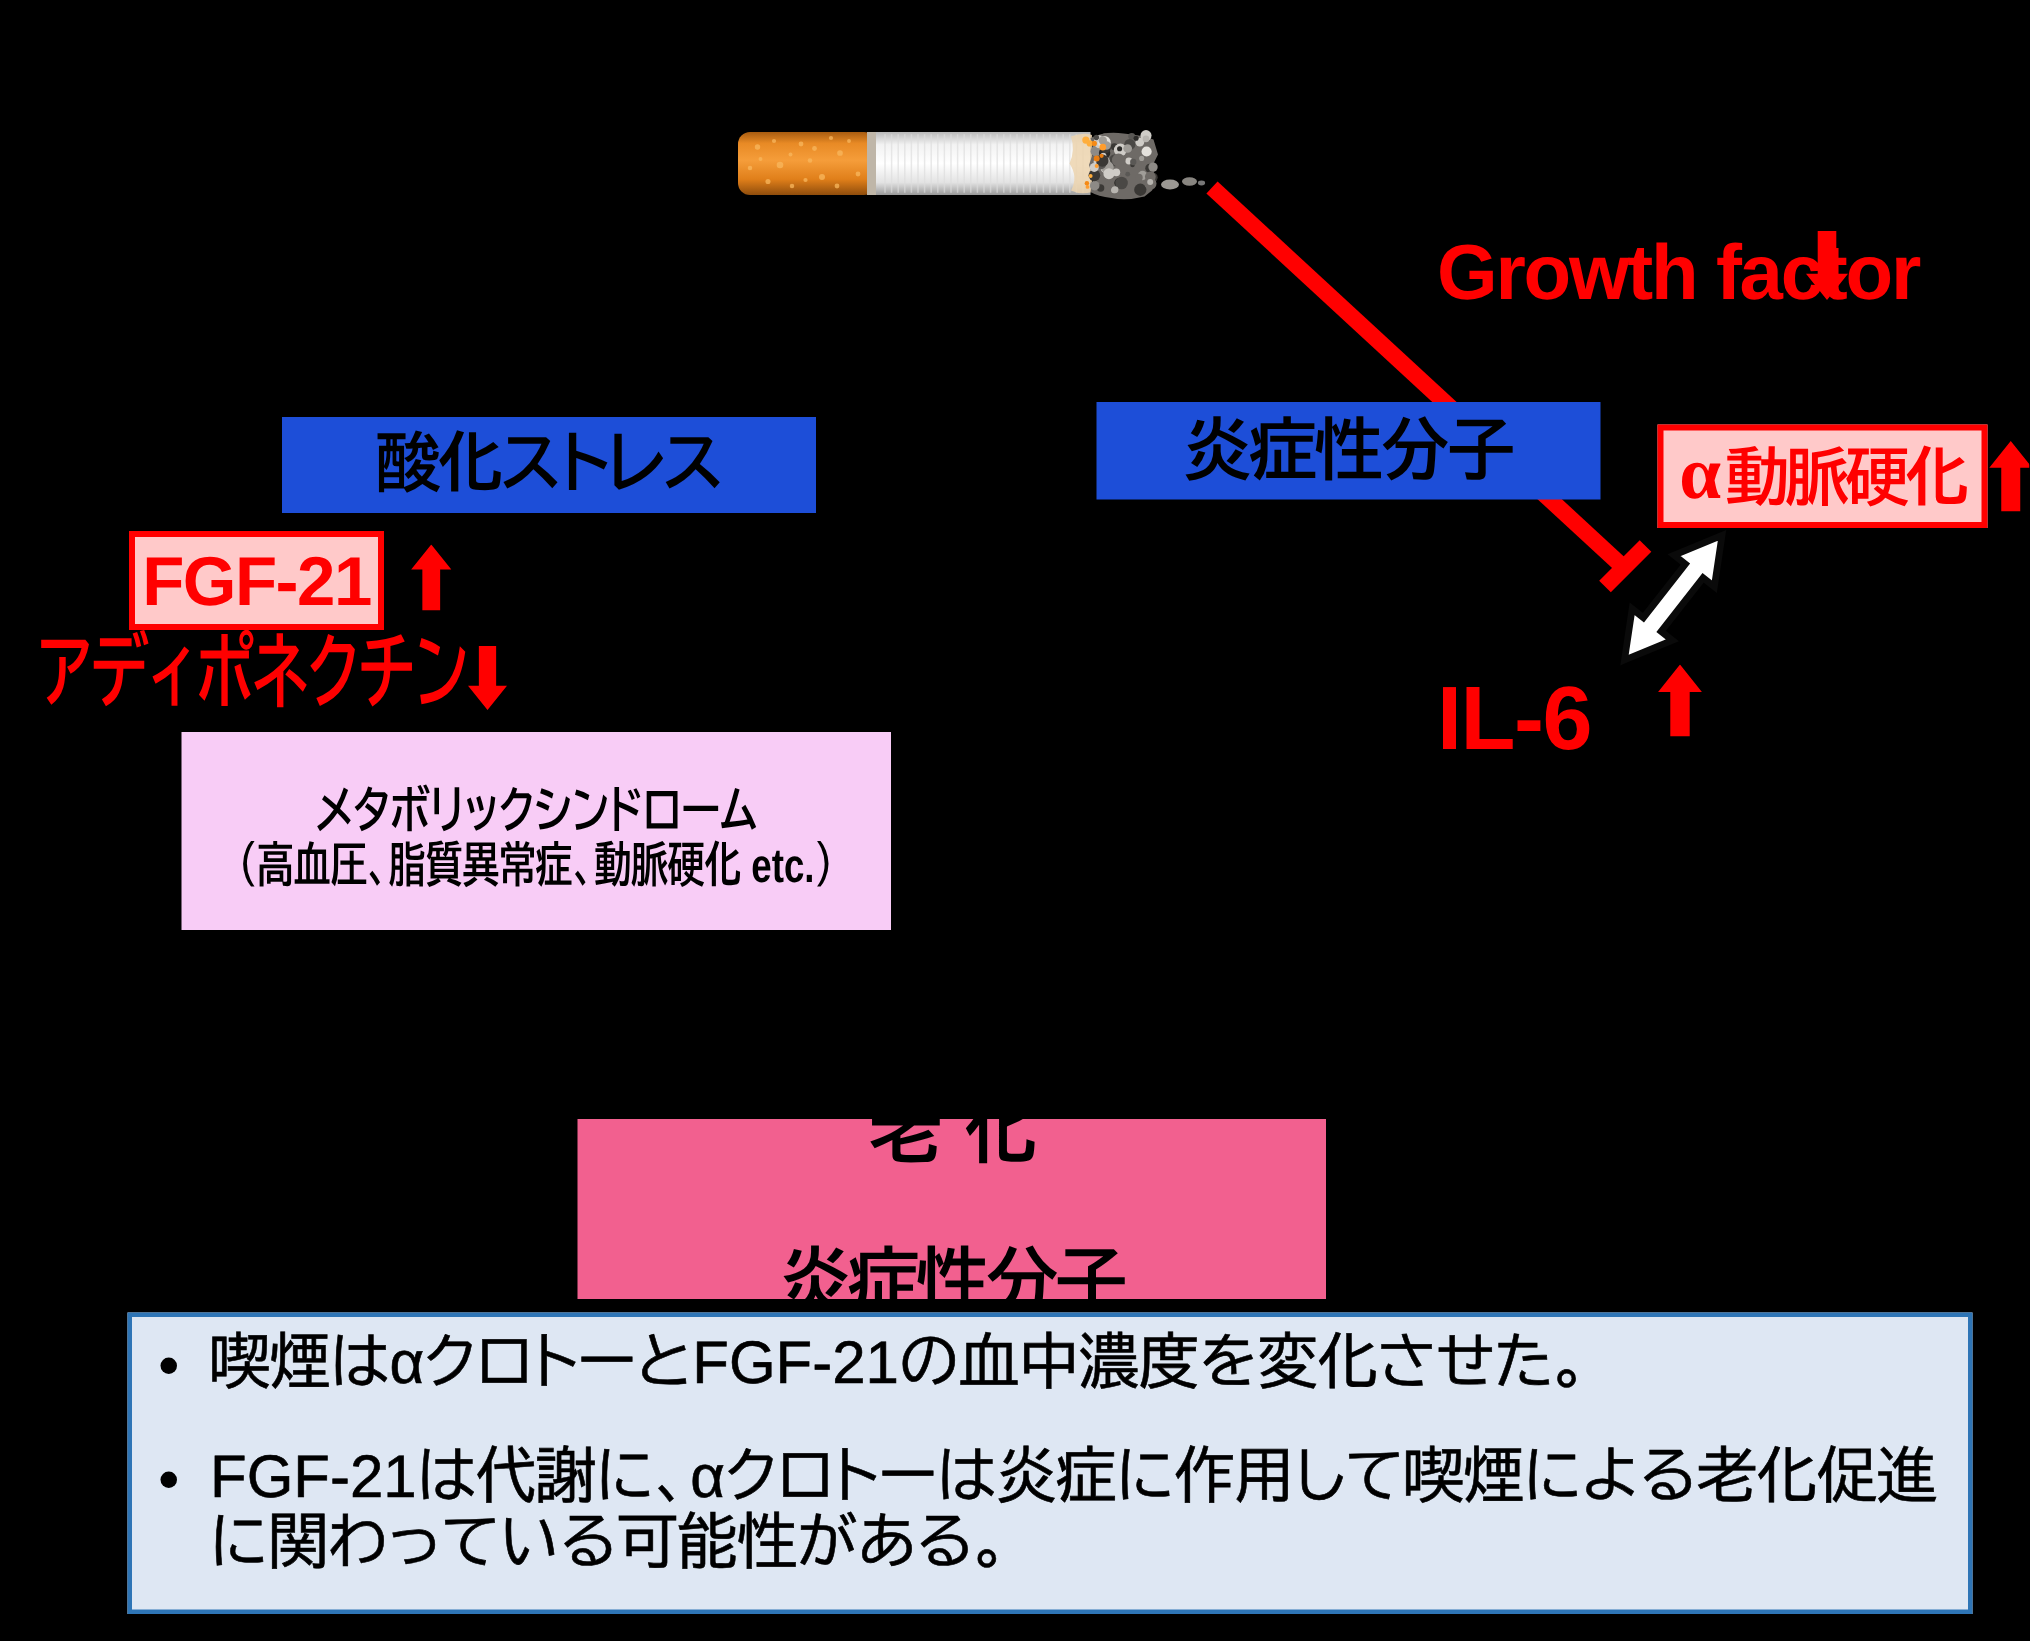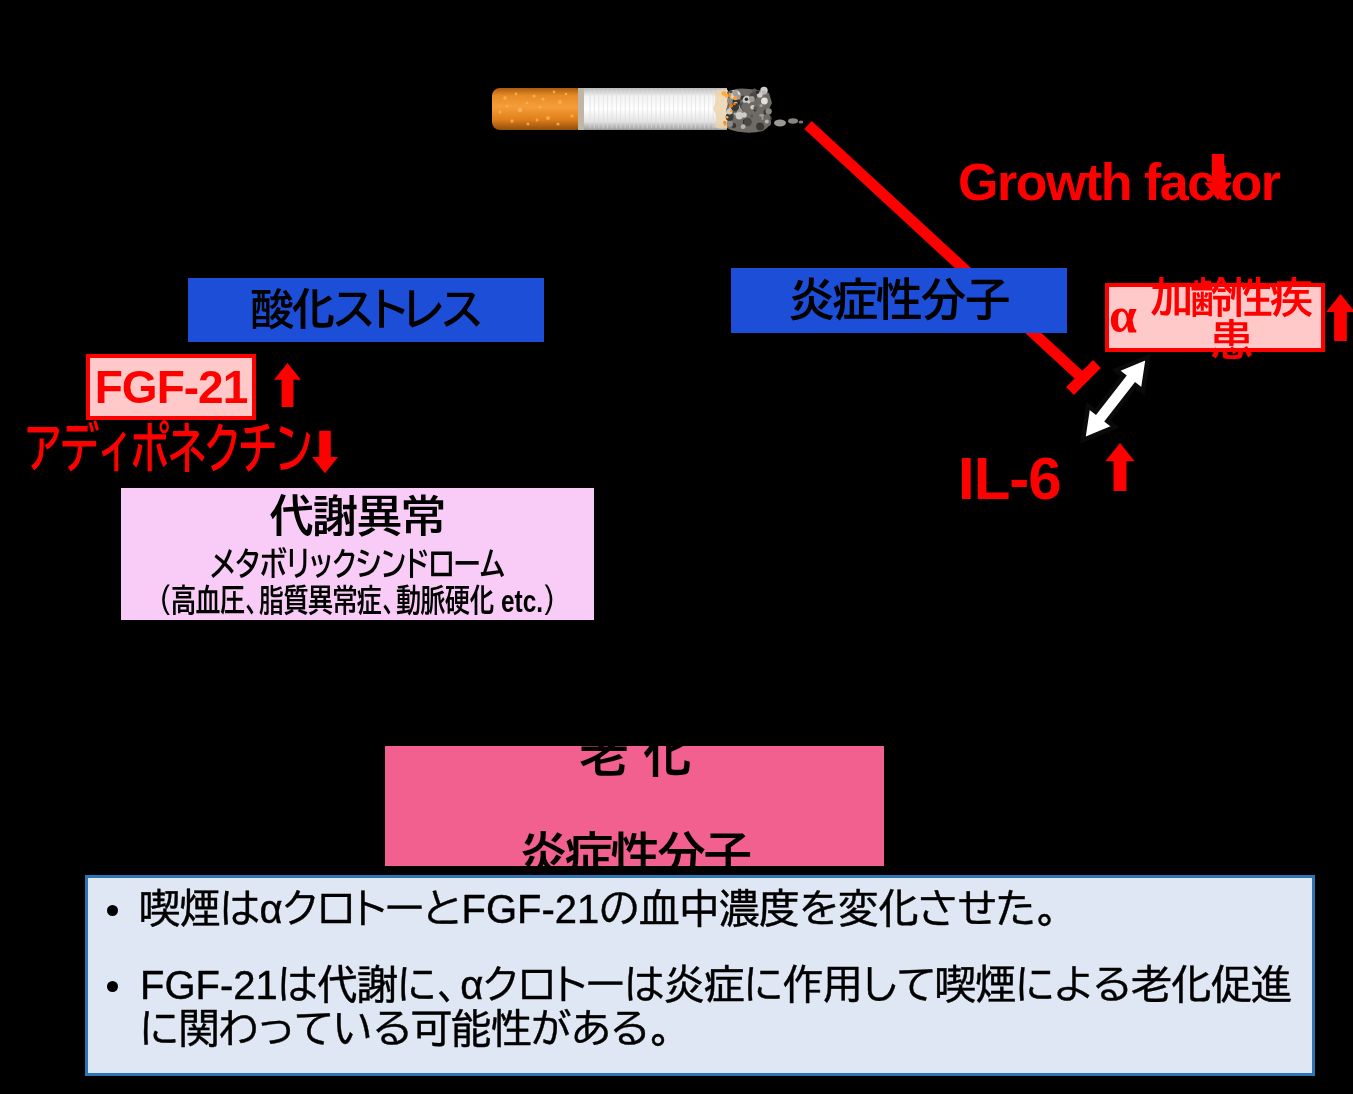--- a/index.html
+++ b/index.html
@@ -222,25 +222,24 @@
     </div>
   <div class="abs box jp yellowbox" id="box-inflammatory">
       <span>炎症性分子</span>
     </div>
 
   <div class="abs box redbox" id="box-fgf21">
       <span>FGF-21</span>
     </div>
   <div class="abs box jp redbox" id="box-alphaklotho">
       <span class="alpha">α</span>
-      <span>加齢性疾患</span>
+      <span>動脈硬化</span>
     </div>
 
   <div class="abs box jp magentabox" id="box-metabolic">
-    <div id="metabolic-title">代謝異常</div>
     <div id="metabolic-sub1">メタボリックシンドローム</div>
     <div id="metabolic-sub2">（高血圧、脂質異常症、動脈硬化 etc.）</div>
   </div>
 
   <div class="abs box jp" id="box-aging">
     <div>老 化</div>
     <div>炎症性分子</div>
   </div>
 
   <div class="abs" id="summary-box">

